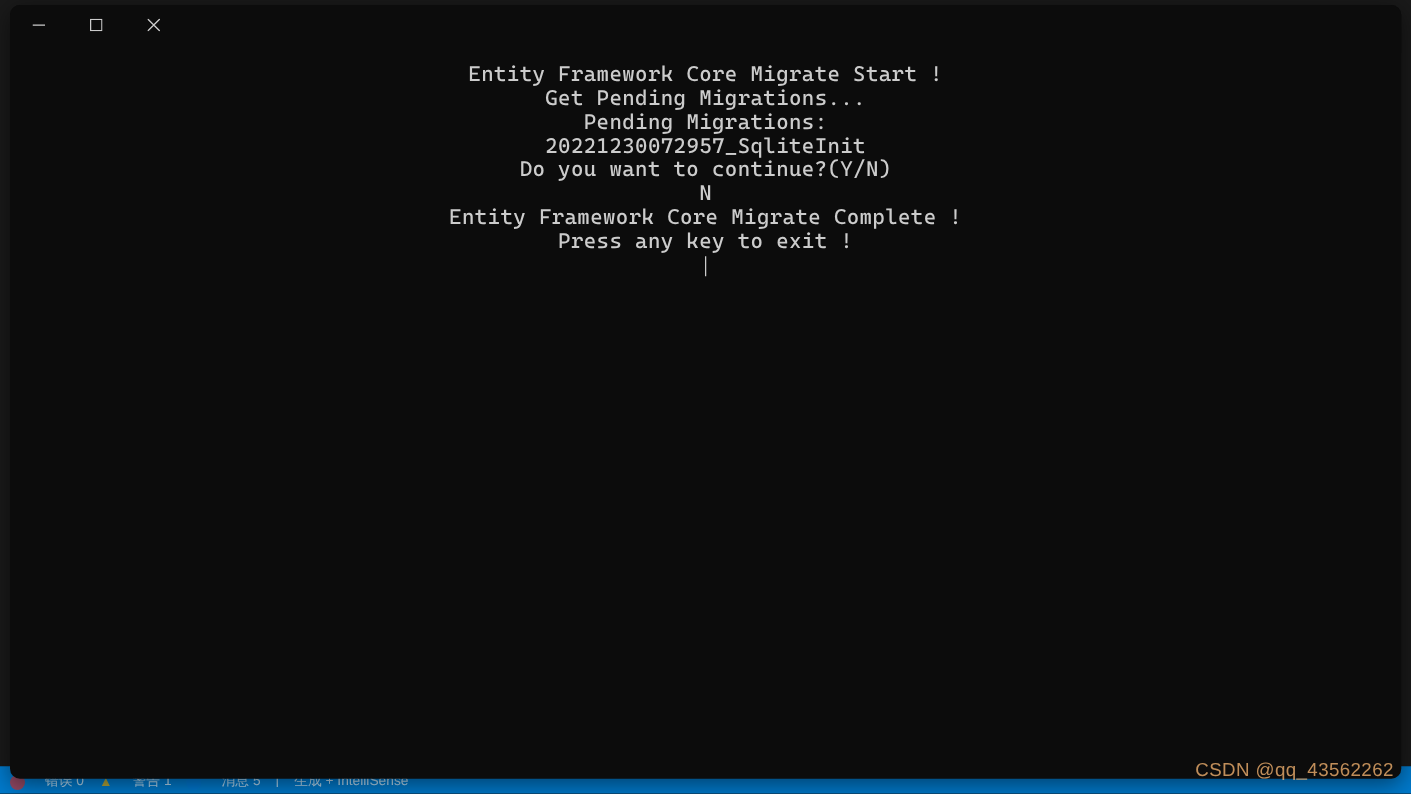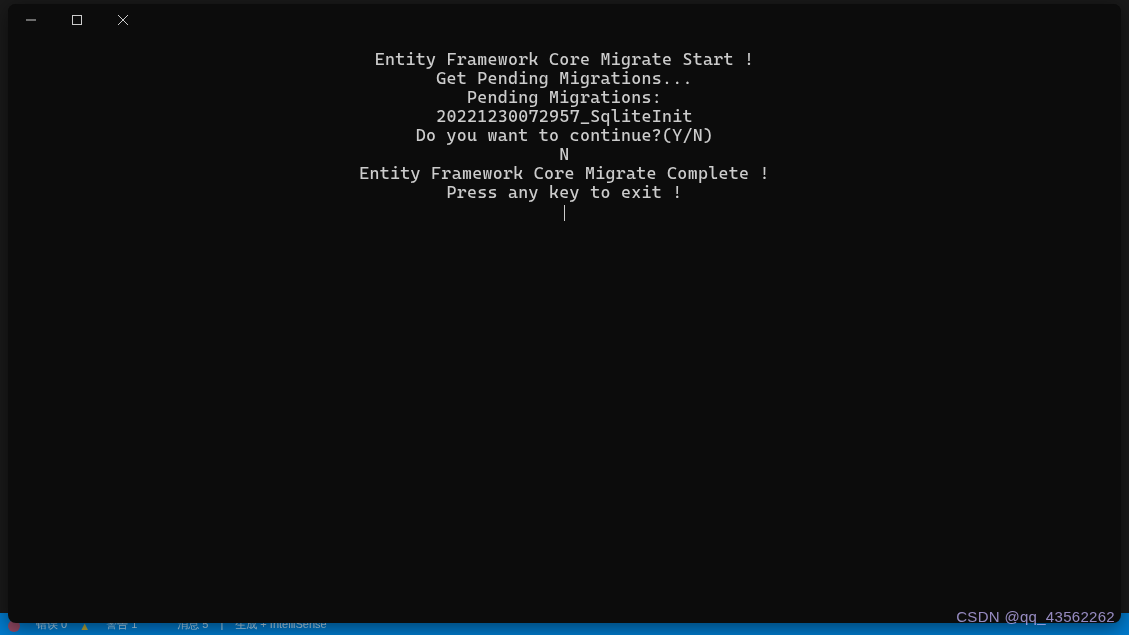--- a/index.html
+++ b/index.html
@@ -174,21 +174,21 @@
       display: inline-block;
       width: 1px;
       height: 16px;
       background: #ccc;
       vertical-align: middle;
     }
     .watermark {
       position: absolute;
       bottom: 10px;
       right: 14px;
-      color: #c4b5fd;
+      color: #fdba74;
       font-size: 15px;
       font-family: Arial, sans-serif;
       opacity: 0.75;
       letter-spacing: 0.3px;
     }
   </style>
 </head>
 <body>
 
 <div class="bg-statusbar">

